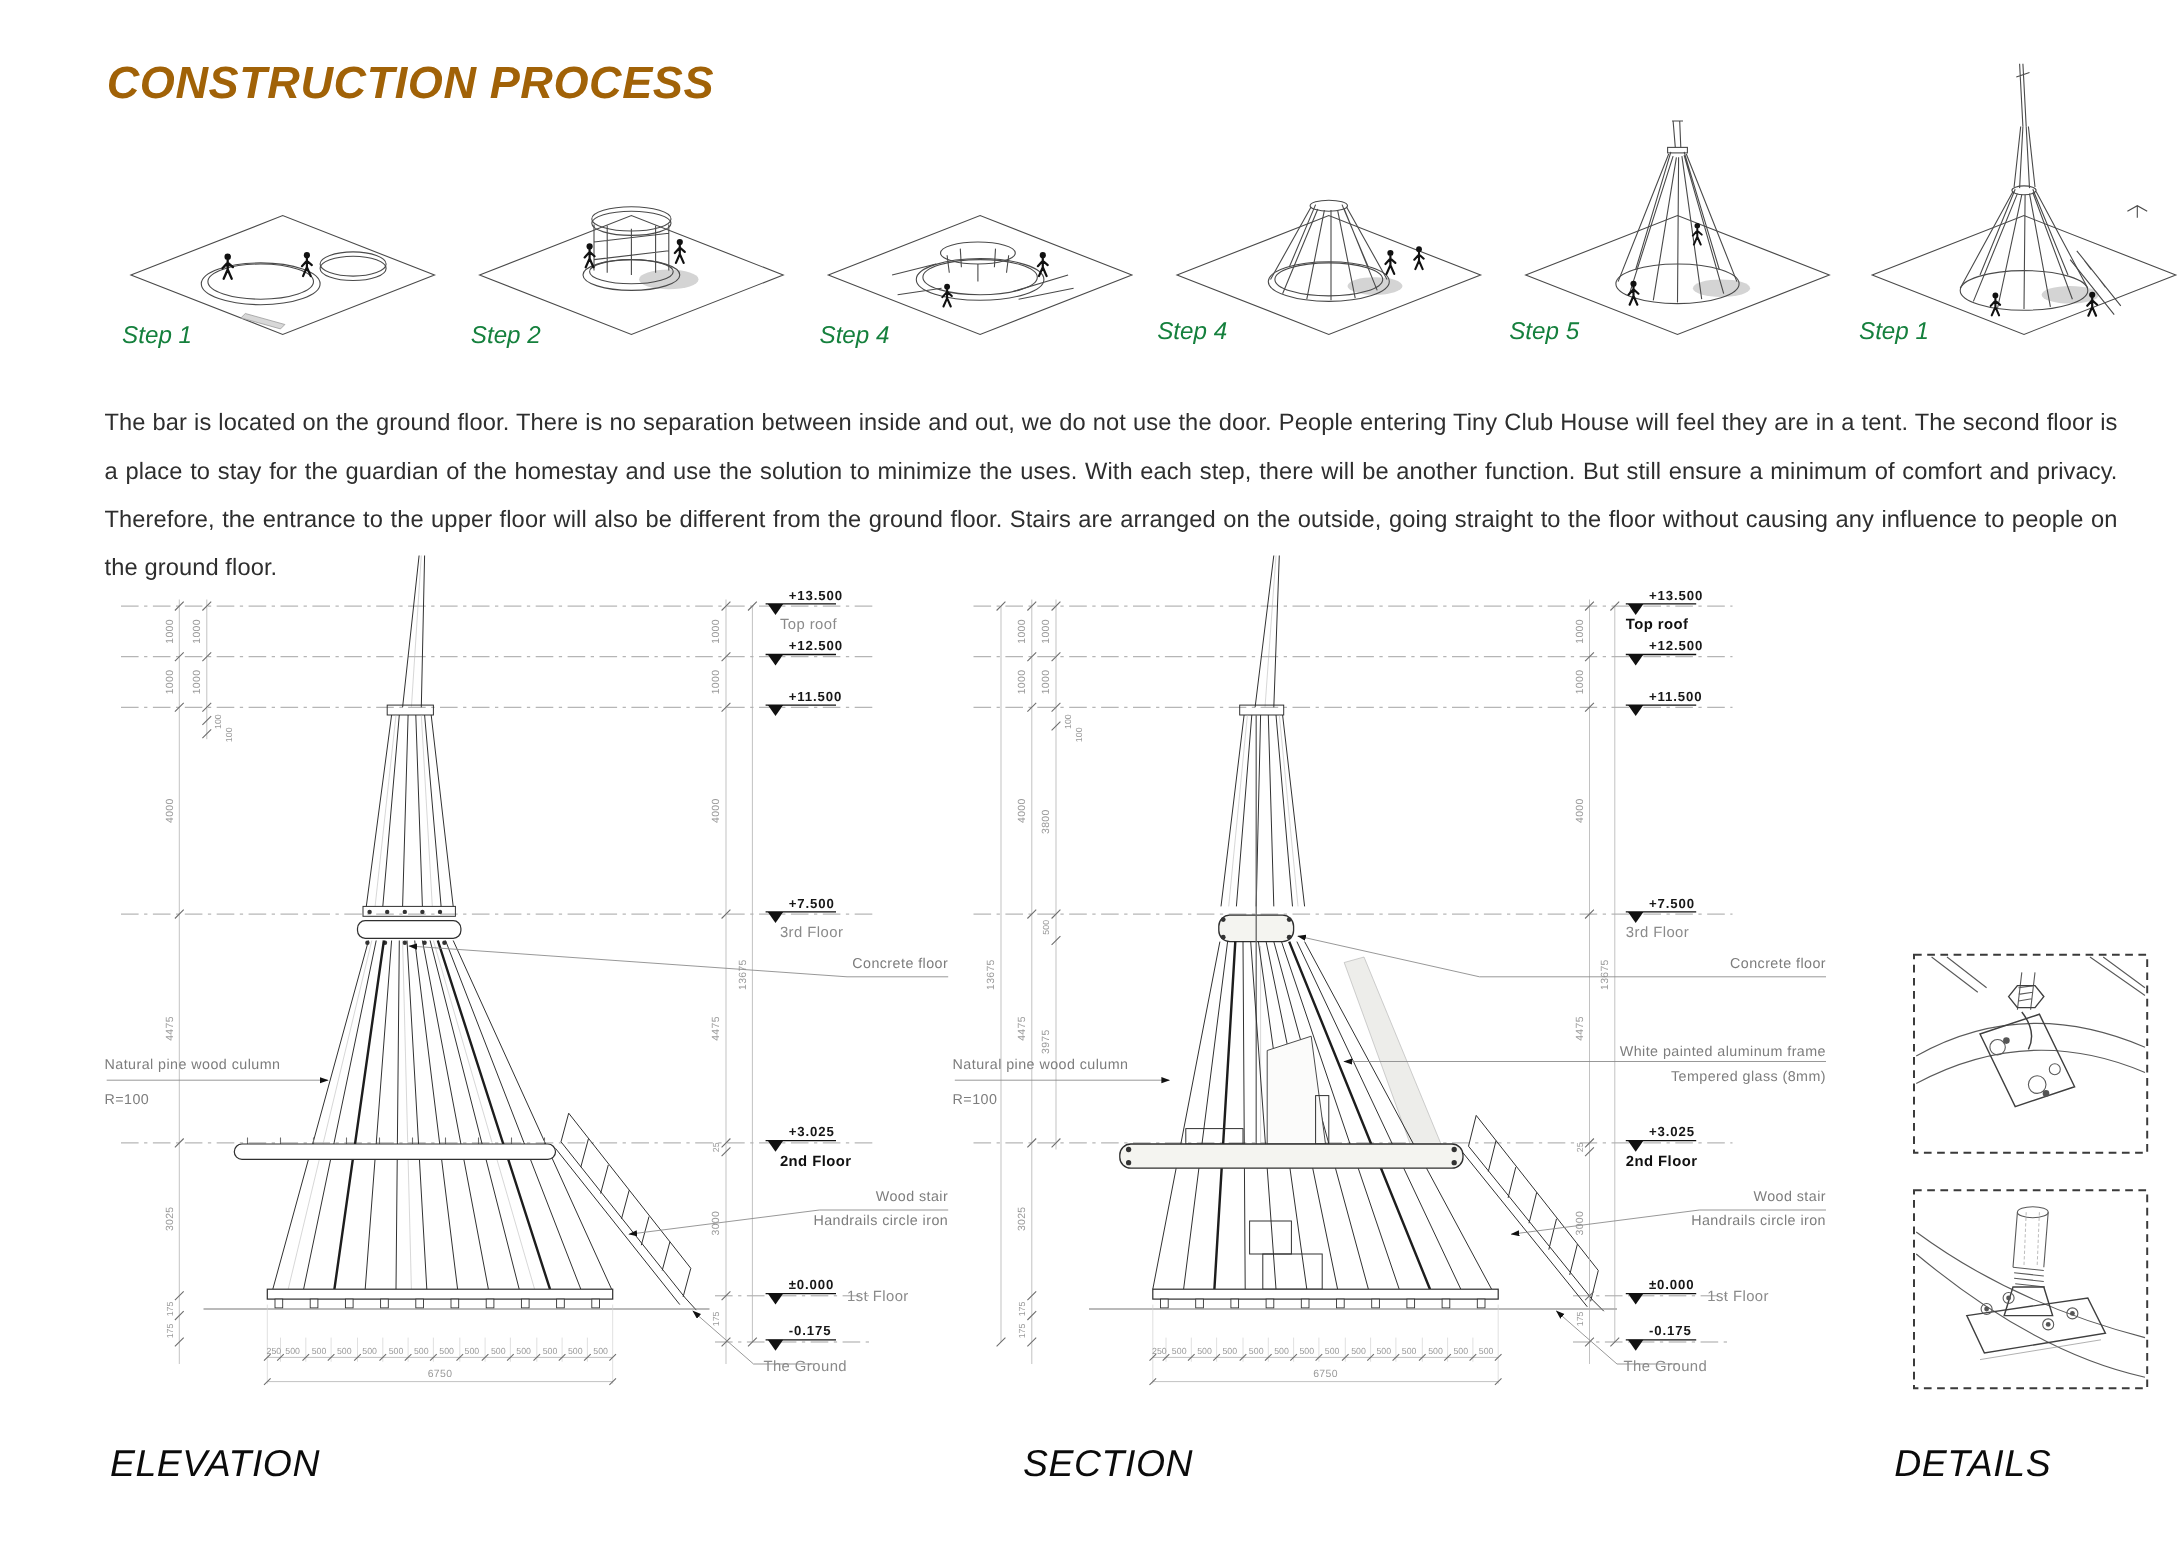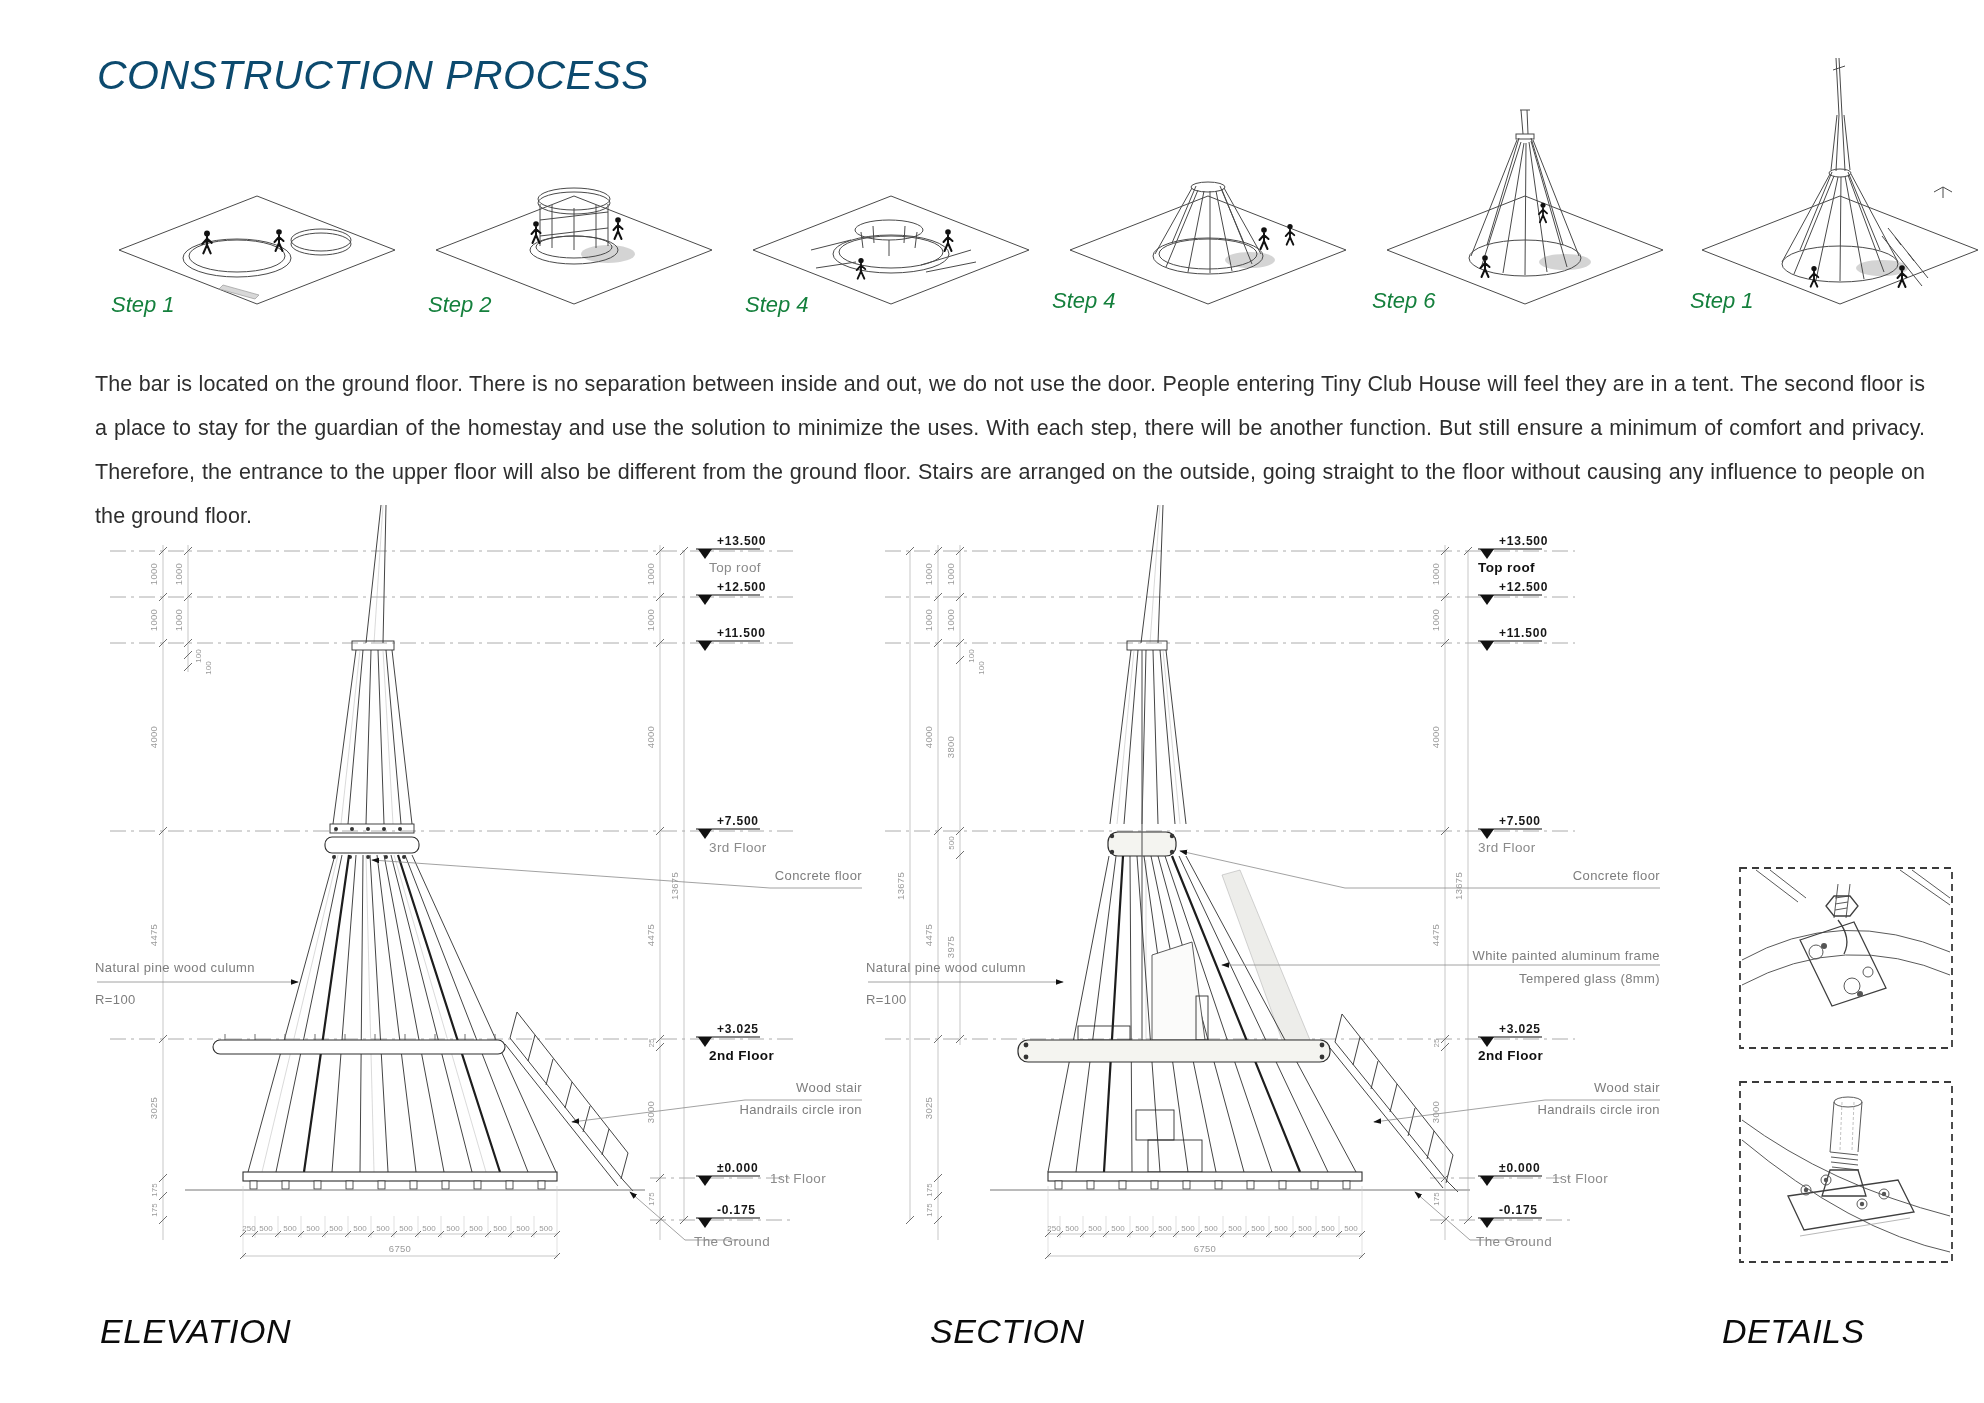--- a/index.html
+++ b/index.html
@@ -1,18 +1,18 @@
 <!DOCTYPE html>
 <html><head>
 <meta charset="utf-8">
 <style>
   html,body{margin:0;padding:0;background:#fff;width:1984px;height:1403px;position:relative;
     font-family:"Liberation Sans",sans-serif;overflow:hidden;}
   .abs{position:absolute;}
-  .page-title{left:97px;top:52px;font-size:41px;font-weight:400;font-style:italic;color:#0c4a6e;letter-spacing:.5px;}
+  .page-title{left:97px;top:52px;font-size:41px;font-weight:700;font-style:italic;color:#a16207;letter-spacing:.5px;}
   .step-label{font-size:22px;font-weight:400;font-style:italic;color:#15803d;}
   .intro{left:95px;top:362px;width:1830px;font-size:21.5px;line-height:44px;color:#2e2e2e;text-align:justify;letter-spacing:.1px;}
   .big-title{font-size:34px;font-weight:400;font-style:italic;color:#0b0b0b;letter-spacing:.5px;}
   svg{position:absolute;overflow:visible;}
   svg text{font-family:"Liberation Sans",sans-serif;}
   .dim{font-size:9.5px;fill:#9a9a9a;letter-spacing:.3px;}
   .dimS{font-size:8px;fill:#9a9a9a;}
   .lvlv{font-size:12px;font-weight:600;fill:#171717;letter-spacing:.8px;}
   .lnm{font-size:13.5px;fill:#8a8a8a;letter-spacing:.4px;}
   .lnmb{font-size:13.5px;font-weight:700;fill:#101010;letter-spacing:.4px;}
@@ -136,21 +136,21 @@
     <path class="sketch" d="M244,152 l9,-5 l9,5 m-9,-5 l0,11" stroke-width="1.4"></path>
     <use href="#pfig" transform="translate(212,240)"></use>
     <use href="#pfig" transform="translate(124,240) scale(.95)"></use>
   </g>
 </svg>
 
 <div class="abs step-label" style="left:111px;top:292px">Step 1</div>
 <div class="abs step-label" style="left:428px;top:292px">Step 2</div>
 <div class="abs step-label" style="left:745px;top:292px">Step 4</div>
 <div class="abs step-label" style="left:1052px;top:288px">Step 4</div>
-<div class="abs step-label" style="left:1372px;top:288px">Step 6</div>
+<div class="abs step-label" style="left:1372px;top:288px">Step 5</div>
 <div class="abs step-label" style="left:1690px;top:288px">Step 1</div>
 
 <div class="abs intro">The bar is located on the ground floor. There is no separation between inside and out, we do not use the door. People entering Tiny Club House will feel they are in a tent. The second floor is a place to stay for the guardian of the homestay and use the solution to minimize the uses. With each step, there will be another function. But still ensure a minimum of comfort and privacy. Therefore, the entrance to the upper floor will also be different from the ground floor. Stairs are arranged on the outside, going straight to the floor without causing any influence to people on the ground floor.</div>
 
 <svg class="abs" style="left:60px;top:420px" width="860" height="860" viewBox="60 420 860 860">
 
   <g>
     <path class="lvl-line" d="M110,551 L795,551 M110,597 L795,597 M110,643 L795,643 M110,831 L795,831 M110,1039 L795,1039 M650,1178 L795,1178 M650,1220 L795,1220"></path>
   </g>
 

